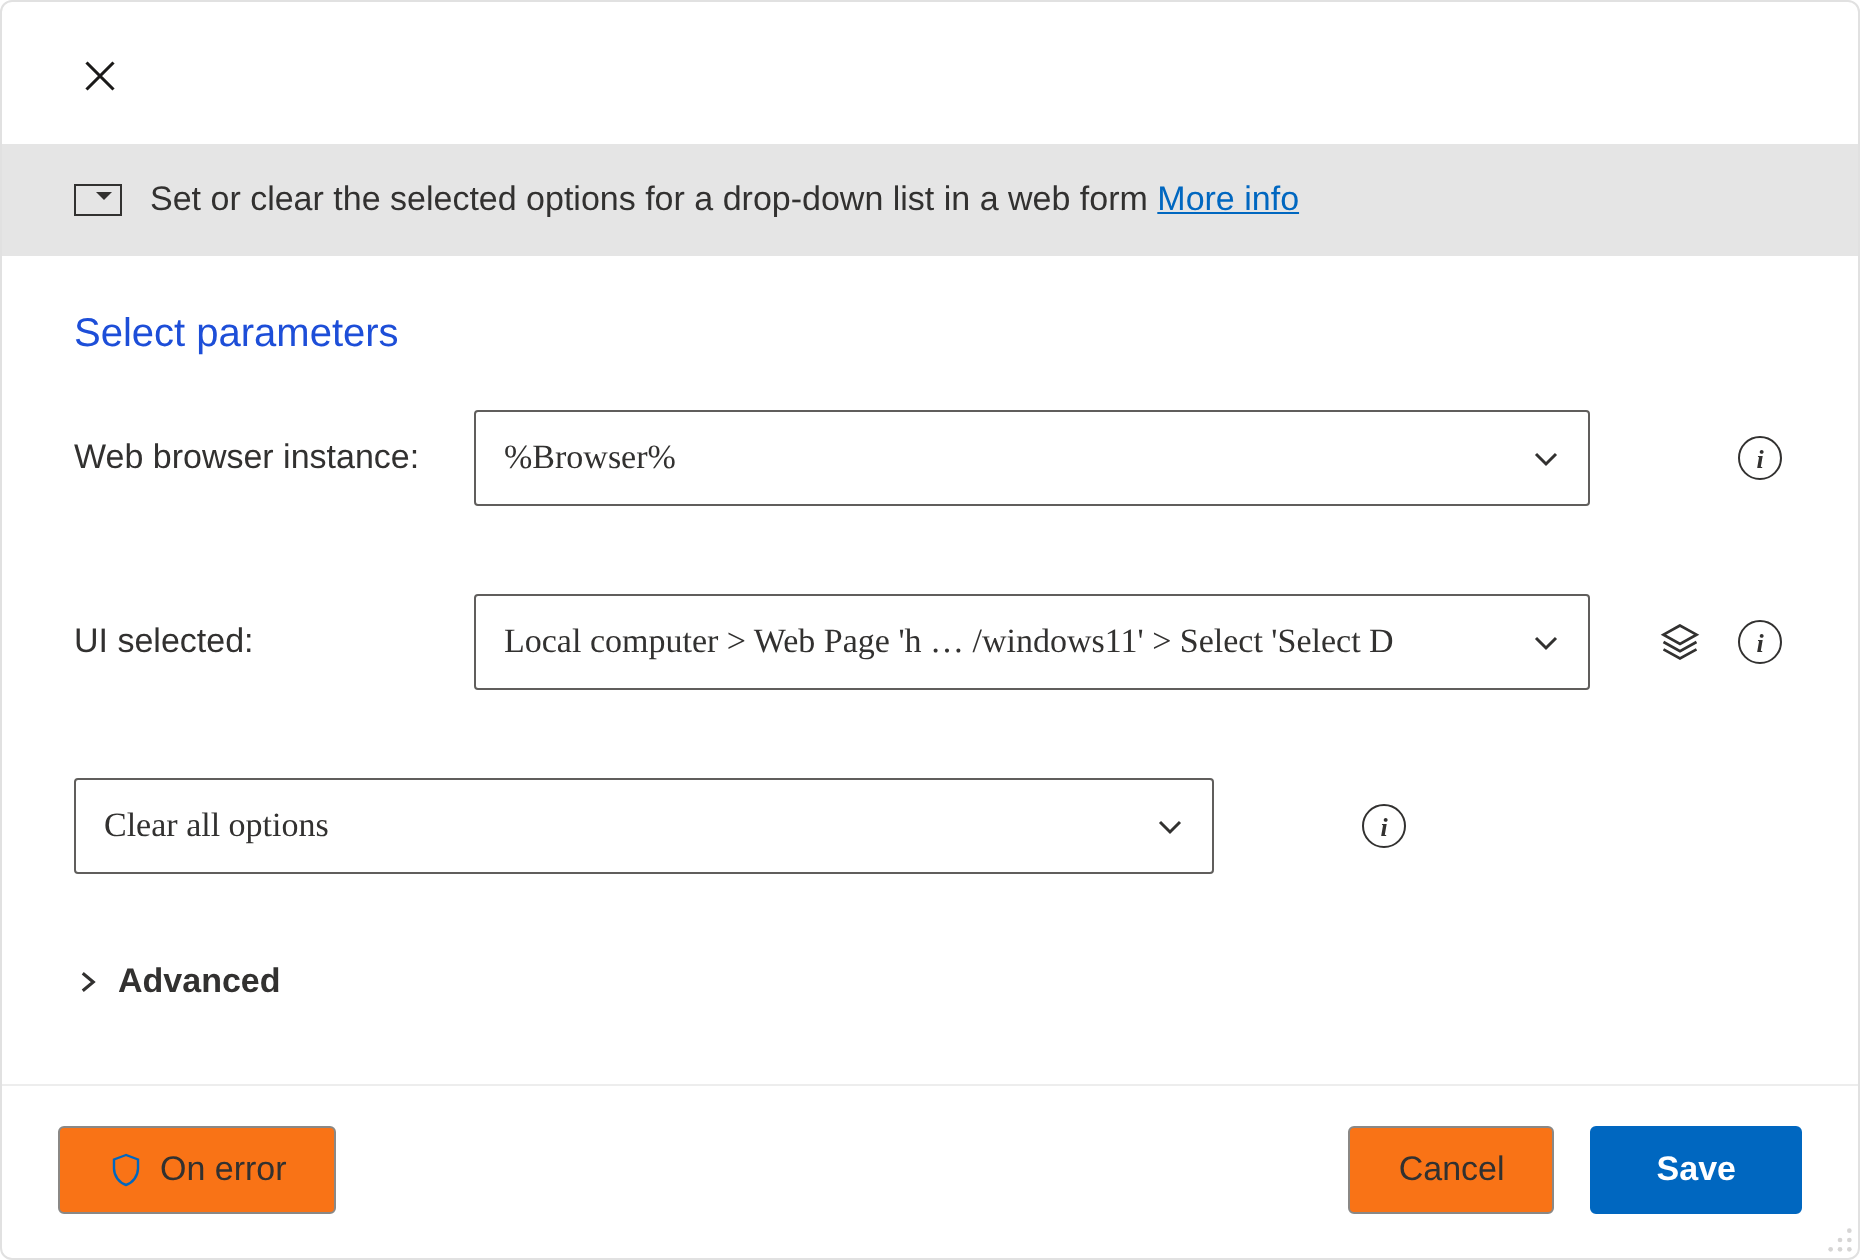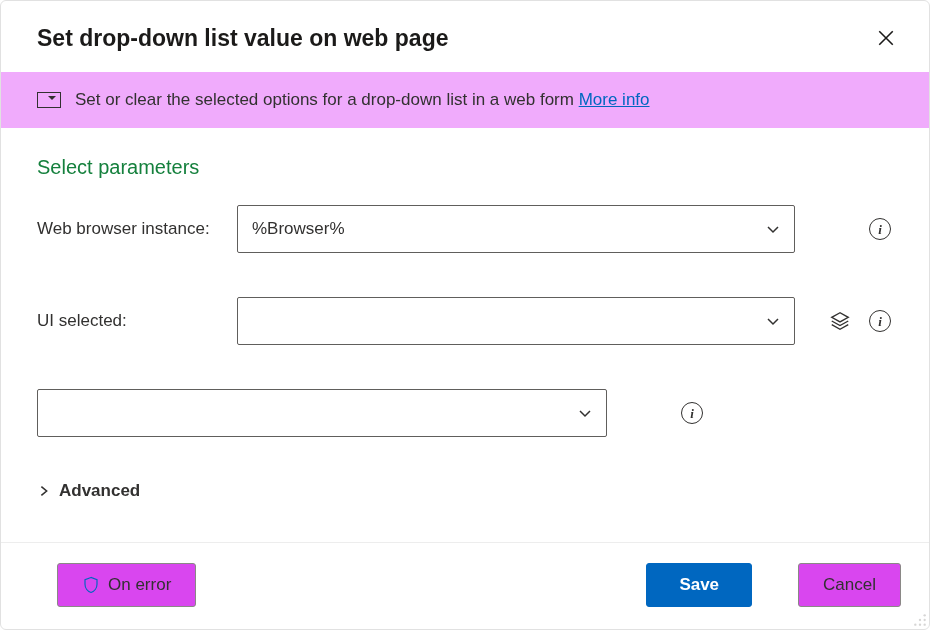--- a/index.html
+++ b/index.html
@@ -8,55 +8,54 @@
       width: 930px; height: 630px;
       background: #fff; color: #323130;
       border: 1px solid #e1e1e1; border-radius: 6px;
       display: flex; flex-direction: column;
       position: relative; overflow: hidden;
     }
     .header { display: flex; justify-content: space-between; align-items: flex-start; padding: 24px 30px 18px 36px; }
     .title { font-size: 23px; font-weight: 600; color: #1b1a19; }
     .close-btn { background: none; border: none; cursor: pointer; padding: 4px; color: #1b1a19; }
     .info-banner {
-      background: #f0abfc; display: flex; align-items: center;
+      background: #e5e5e5; display: flex; align-items: center;
       padding: 18px 36px; gap: 14px; font-size: 17px; color: #323130;
     }
     .dropdown-glyph { width: 24px; height: 16px; border: 1.5px solid #323130; position: relative; flex-shrink: 0; }
     .dropdown-glyph::after { content: ""; position: absolute; right: 4px; top: 3px; border: 4px solid transparent; border-top-color: #323130; }
     .info-banner a { color: #0067c0; text-decoration: underline; cursor: pointer; }
     .content { flex: 1; padding: 28px 36px 10px 36px; overflow: auto; }
-    .section-title { font-size: 20px; color: #15803d; margin-bottom: 26px; }
+    .section-title { font-size: 20px; color: #1d4ed8; margin-bottom: 26px; }
     .field-row { display: flex; align-items: center; margin-bottom: 44px; }
     .field-label { width: 200px; font-size: 17px; color: #323130; flex-shrink: 0; }
-    .field-control { flex: 1; max-width: 570px; position: relative; }
+    .field-control { flex: 1; max-width: 570px; position: relative; font-family: Liberation Serif, serif; }
     .select-box {
       width: 100%; height: 48px; border: 1.2px solid #605e5c; border-radius: 2px;
       background: #fff; padding: 0 44px 0 14px; font-size: 17px; color: #323130;
       display: flex; align-items: center; cursor: pointer; white-space: nowrap; overflow: hidden;
     }
     .select-box .chev { position: absolute; right: 14px; top: 50%; transform: translateY(-50%); pointer-events: none; }
     .field-icons { display: flex; align-items: center; gap: 14px; margin-left: 18px; width: 80px; justify-content: flex-end; }
     .icon-btn { background: none; border: none; cursor: pointer; padding: 2px; color: #323130; display:flex; align-items:center; }
     .info-circle { width: 22px; height: 22px; border: 1.5px solid #323130; border-radius: 50%; display: flex; align-items: center; justify-content: center; font-family: Georgia, serif; font-style: italic; font-size: 13px; font-weight: 600; line-height: 1; }
     .advanced { display: flex; align-items: center; gap: 8px; font-size: 17px; font-weight: 600; color: #323130; cursor: pointer; margin-top: 2px; }
     .chevron-right { display: inline-block; }
     .sep { border-top: 1px solid #ededed; }
     .footer { display: flex; justify-content: space-between; align-items: center; padding: 20px 28px 22px 28px; }
     .btn { height: 44px; padding: 0 24px; font-size: 17px; border-radius: 3px; cursor: pointer; display: flex; align-items: center; gap: 8px; }
-    .btn-outline { background: #d946ef; border: 1px solid #8a8886; color: #323130; margin-left: 28px; }
+    .btn-outline { background: #f97316; border: 1px solid #8a8886; color: #323130; }
     .btn-primary { background: #0067c0; border: 1px solid #0067c0; color: #fff; font-weight: 600; padding: 0 32px; }
     .footer-right { display: flex; gap: 18px; }
     .resize-grip { position: absolute; right: 2px; bottom: 2px; width: 14px; height: 14px; opacity: .35; }
   </style>
 </head>
 <body>
 
 <div class="header">
-  <h1 class="title">Set drop-down list value on web page</h1>
   <button class="close-btn">
     <svg width="18" height="18" viewBox="0 0 16 16">
         <path d="M2 2 L14 14 M14 2 L2 14" stroke="currentColor" stroke-width="1.4" fill="none"></path>
       </svg>
   </button>
 </div>
 
 <div class="info-banner">
   <span class="dropdown-glyph"></span>
   <span>
@@ -81,20 +80,21 @@
       <button class="icon-btn">
           <span class="info-circle">i</span>
         </button>
     </div>
   </div>
 
   <div class="field-row">
     <div class="field-label">UI selected:</div>
     <div class="field-control">
       <div class="select-box">
+        <span>Local computer &gt; Web Page 'h … /windows11' &gt; Select 'Select D</span>
         <svg class="chev" width="16" height="16" viewBox="0 0 16 16">
             <path d="M3 6 L8 11 L13 6" stroke="#323130" stroke-width="1.5" fill="none"></path>
           </svg>
       </div>
     </div>
     <div class="field-icons">
       <button class="icon-btn">
         <svg width="22" height="22" viewBox="0 0 24 24" fill="none" stroke="#323130" stroke-width="1.5">
             <polygon points="12 3 3 8 12 13 21 8 12 3"></polygon>
             <polyline points="3 12 12 17 21 12"></polyline>
@@ -103,20 +103,21 @@
       </button>
       <button class="icon-btn">
           <span class="info-circle">i</span>
         </button>
     </div>
   </div>
 
   <div class="field-row">
     <div class="field-control">
       <div class="select-box">
+        <span>Clear all options</span>
         <svg class="chev" width="16" height="16" viewBox="0 0 16 16">
             <path d="M3 6 L8 11 L13 6" stroke="#323130" stroke-width="1.5" fill="none"></path>
           </svg>
       </div>
     </div>
     <div class="field-icons">
       <button class="icon-btn">
           <span class="info-circle">i</span>
         </button>
     </div>
@@ -133,22 +134,22 @@
 <div class="sep"></div>
 
 <div class="footer">
   <button class="btn btn-outline">
     <svg width="18" height="20" viewBox="0 0 24 24" fill="none" stroke="#0067c0" stroke-width="1.6">
         <path d="M12 2 L4 5 V11 C4 16 7.5 20.5 12 22 C16.5 20.5 20 16 20 11 V5 Z"></path>
       </svg>
     <span>On error</span>
   </button>
   <div class="footer-right">
+    <button class="btn btn-outline">Cancel</button>
     <button class="btn btn-primary">Save</button>
-    <button class="btn btn-outline">Cancel</button>
   </div>
 </div>
 
 <svg class="resize-grip" viewBox="0 0 12 12">
     <circle cx="10" cy="2" r="1" fill="#8a8886"></circle>
     <circle cx="6" cy="6" r="1" fill="#8a8886"></circle>
     <circle cx="10" cy="6" r="1" fill="#8a8886"></circle>
     <circle cx="2" cy="10" r="1" fill="#8a8886"></circle>
     <circle cx="6" cy="10" r="1" fill="#8a8886"></circle>
     <circle cx="10" cy="10" r="1" fill="#8a8886"></circle>

